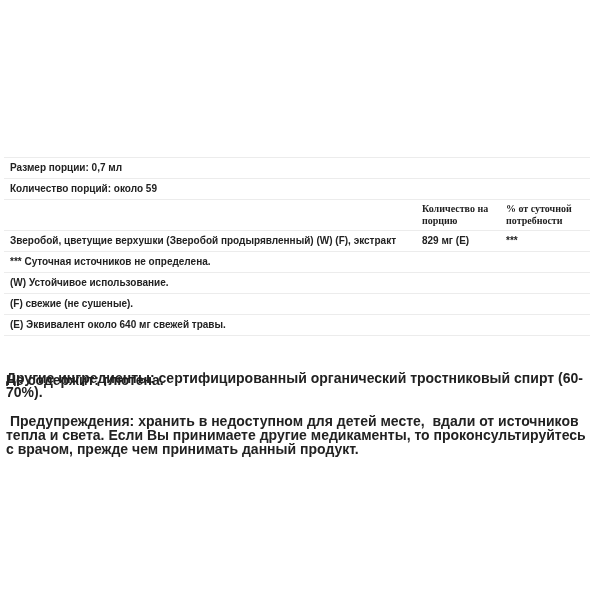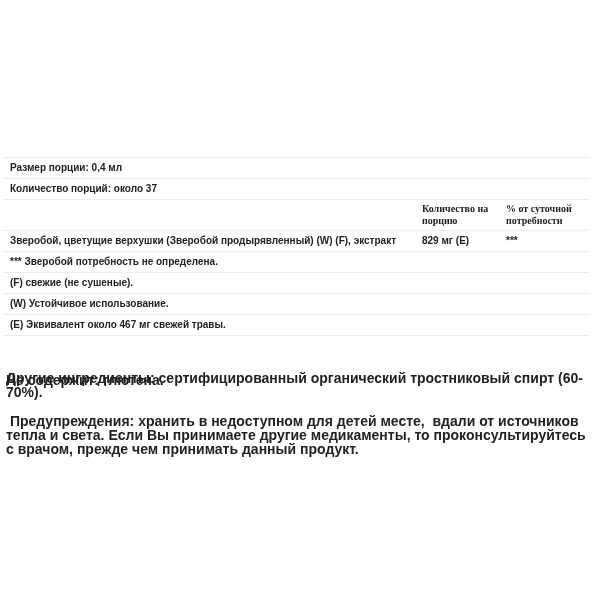--- a/index.html
+++ b/index.html
@@ -11,45 +11,45 @@
   .tbl td.c2 { width: 78px; }
   .tbl td.c3 { width: 84px; margin-left: 11px; }
   .para { position: absolute; left: 6px; font-size: 14px; font-weight: bold; line-height: 14px; width: 590px; }
 </style>
 </head>
 <body>
 
 <table class="tbl">
   <tbody>
   <tr>
-        <td colspan="3">Размер порции: 0,4 мл</td>
+        <td colspan="3">Размер порции: 0,7 мл</td>
       </tr>
   <tr>
-        <td colspan="3">Количество порций: около 37</td>
+        <td colspan="3">Количество порций: около 59</td>
       </tr>
   <tr class="hdr">
     <td></td>
     <td class="c2">Количество на порцию</td>
     <td class="c3">% от суточной потребности</td>
   </tr>
   <tr>
     <td>Зверобой, цветущие верхушки (Зверобой продырявленный) (W) (F), экстракт</td>
     <td class="c2">829 мг (E)</td>
     <td class="c3">***</td>
   </tr>
   <tr>
-        <td colspan="3">*** Зверобой потребность не определена.</td>
+        <td colspan="3">*** Суточная источников не определена.</td>
+      </tr>
+  <tr>
+        <td colspan="3">(W) Устойчивое использование.</td>
       </tr>
   <tr>
         <td colspan="3">(F) свежие (не сушеные).</td>
       </tr>
   <tr>
-        <td colspan="3">(W) Устойчивое использование.</td>
-      </tr>
-  <tr>
-        <td colspan="3">(E) Эквивалент около 467 мг свежей травы.</td>
+        <td colspan="3">(E) Эквивалент около 640 мг свежей травы.</td>
       </tr>
 </tbody>
   </table>
 
 <div class="para" style="top:371px;">Другие ингредиенты: сертифицированный органический тростниковый спирт (60-70%).</div>
 <div class="para" style="top:373px;">Не содержит: глютена.</div>
 <div class="para" style="top:414px; white-space: pre-wrap;"> Предупреждения: хранить в недоступном для детей месте,  вдали от источников тепла и света. Если Вы принимаете другие медикаменты, то проконсультируйтесь с врачом, прежде чем принимать данный продукт.</div>
 
 </body></html>

